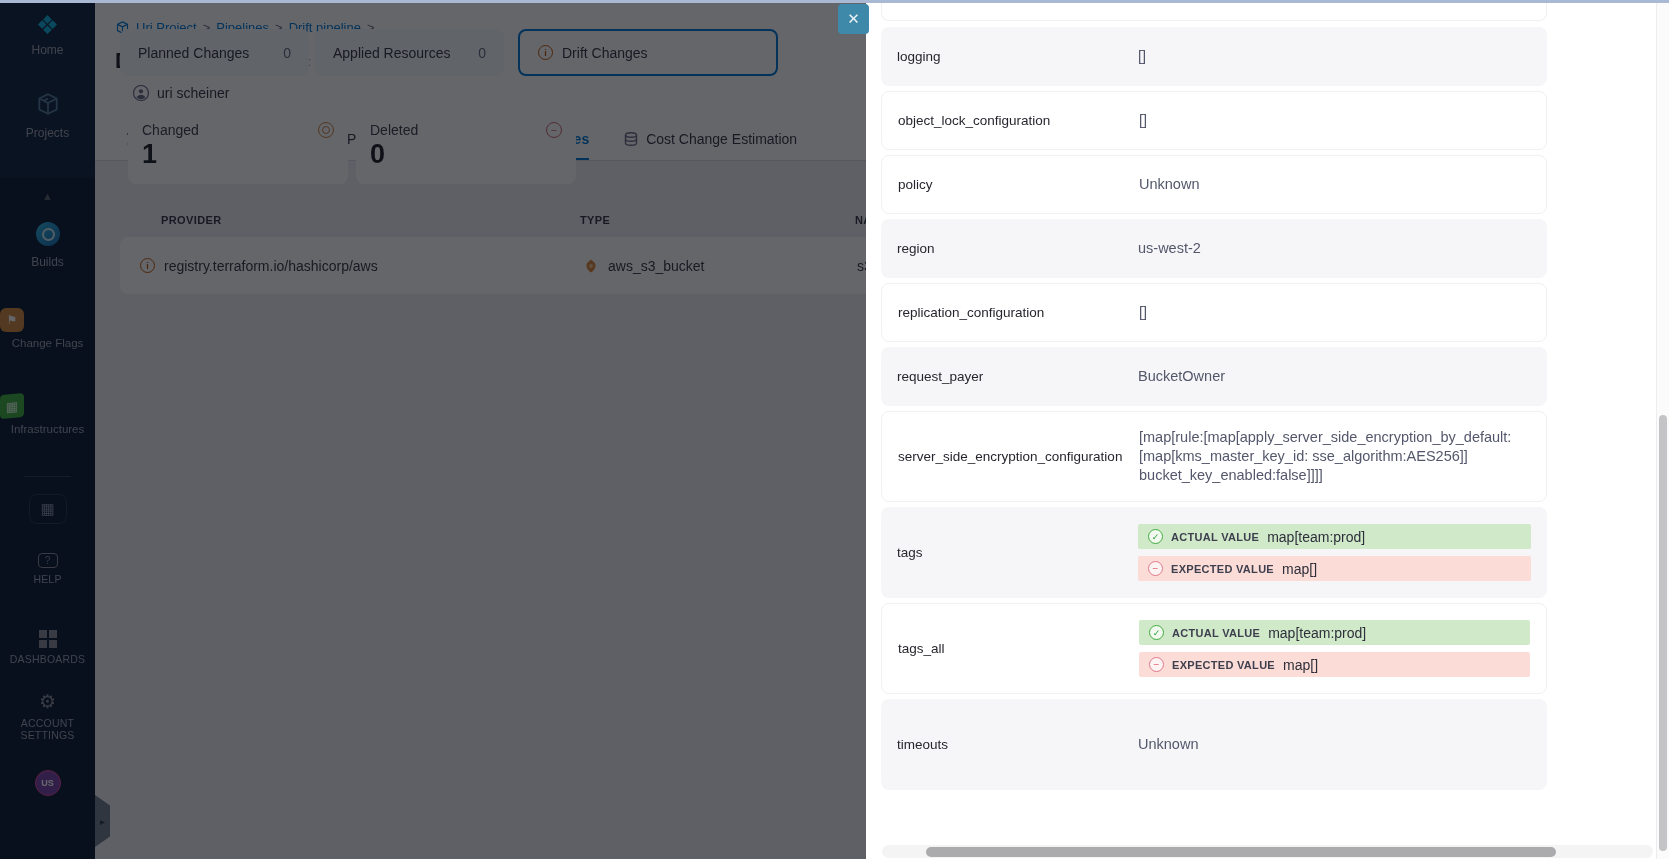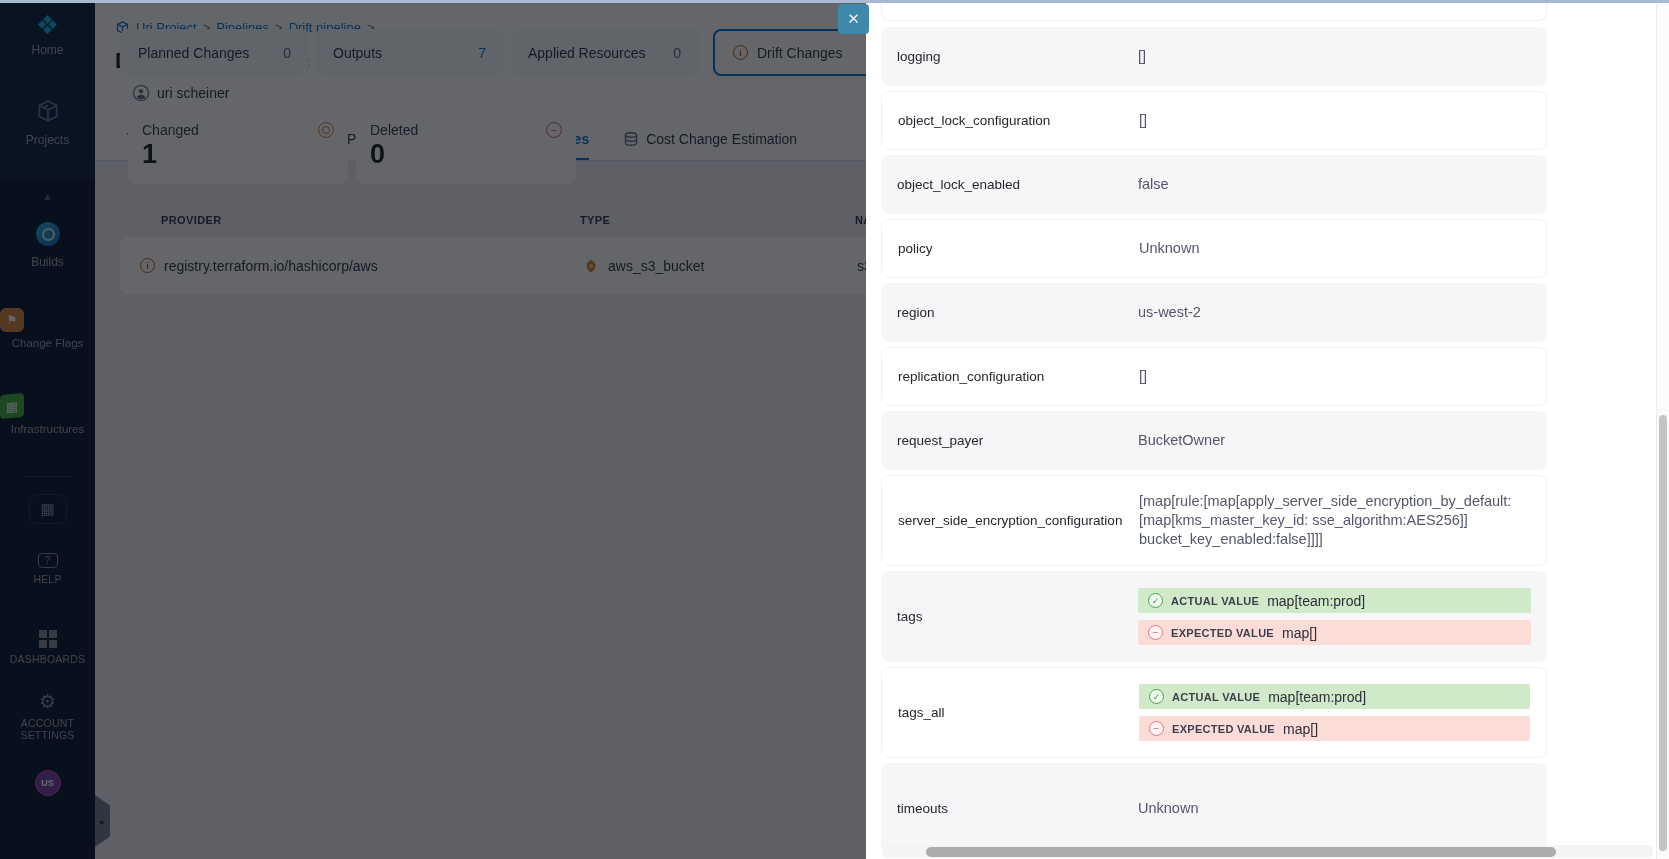--- a/index.html
+++ b/index.html
@@ -101,21 +101,21 @@
 <div class="screen">
 
   <div class="sidebar">
     <div class="s-topband"></div>
 
     <div class="s-item" style="top:12px">
       <span class="s-ic ic-home">❖</span>
       <span class="lbl">Home</span>
     </div>
 
-    <div class="s-item" style="top:98px">
+    <div class="s-item" style="top:91px">
       <span class="s-ic">
         <svg class="cube" viewBox="0 0 24 24" fill="none" stroke="#5b7e9e" stroke-width="1.6">
             <path d="M12 3l8 4v10l-8 4-8-4V7z"></path>
             <path d="M4 7l8 4 8-4M12 11v10"></path>
             <path d="M8 9l4-2"></path>
           </svg>
       </span>
       <span class="lbl">Projects</span>
     </div>
 
@@ -247,24 +247,20 @@
         </div>
       </div>
     </div>
 
     <div class="seg">
       <div class="seg-card">
         <span>Planned Changes</span>
         <span class="cnt">0</span>
       </div>
       <div class="seg-card">
-        <span>Outputs</span>
-        <span class="cnt blue">7</span>
-      </div>
-      <div class="seg-card">
         <span>Applied Resources</span>
         <span class="cnt">0</span>
       </div>
       <div class="seg-card active">
         <i class="warn-ic">i</i>
         <span>Drift Changes</span>
       </div>
     </div>
 
     <div class="sum">
@@ -321,24 +317,20 @@
     <div class="rows">
       <div class="partial-row"></div>
 
       <div class="row alt">
         <span class="key">logging</span>
         <span class="val">[]</span>
       </div>
       <div class="row plain">
         <span class="key">object_lock_configuration</span>
         <span class="val">[]</span>
-      </div>
-      <div class="row alt">
-        <span class="key">object_lock_enabled</span>
-        <span class="val">false</span>
       </div>
       <div class="row plain">
         <span class="key">policy</span>
         <span class="val">Unknown</span>
       </div>
       <div class="row alt">
         <span class="key">region</span>
         <span class="val">us-west-2</span>
       </div>
       <div class="row plain">

